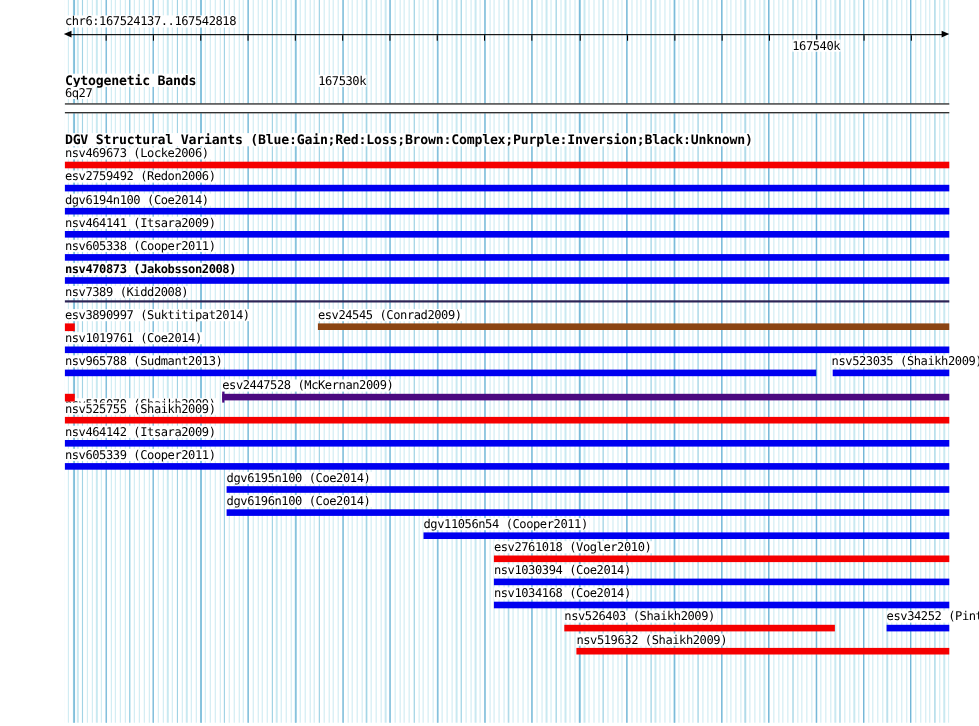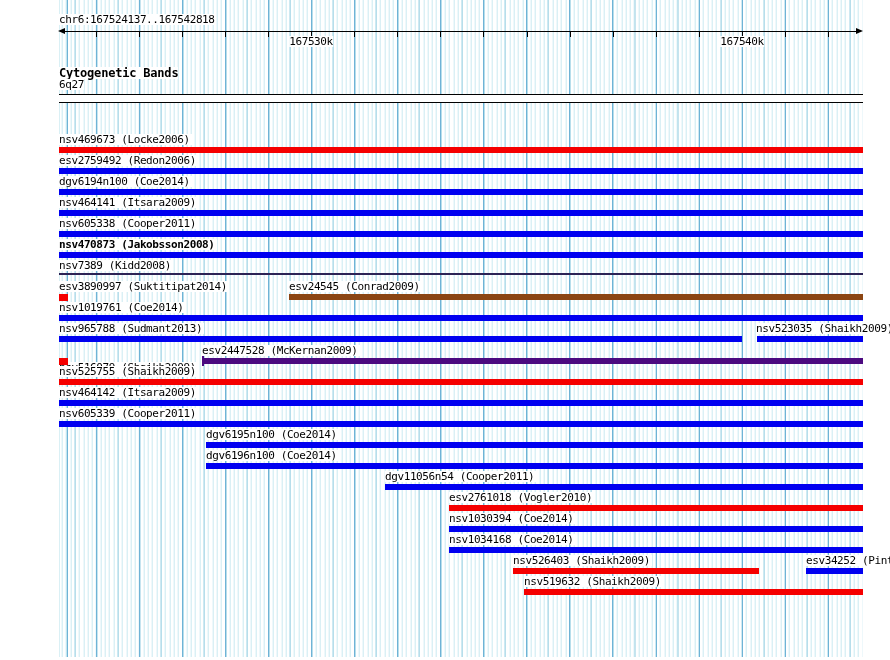--- a/index.html
+++ b/index.html
@@ -52,29 +52,30 @@
         <div class="tick" style="left: 440px;"></div>
         <div class="tick" style="left: 483px;"></div>
         <div class="tick" style="left: 527px;"></div>
         <div class="tick" style="left: 570px;"></div>
         <div class="tick" style="left: 613px;"></div>
         <div class="tick" style="left: 656px;"></div>
         <div class="tick" style="left: 699px;"></div>
         <div class="tick" style="left: 742px;"></div>
         <div class="tick" style="left: 785px;"></div>
         <div class="tick" style="left: 828px;"></div>
-        <div class="tick-label" style="left: 311px;">167530k</div>
+        <div class="tick-label" style="left: 311px; margin-top: 32px;">167530k</div>
         <div class="tick-label" style="left: 742px;">167540k</div>
       </div>
   </div>
 
   <div class="txt bold cyto-heading">Cytogenetic Bands</div>
   <div class="txt cyto-band-label">6q27</div>
   <div class="cyto-band-box"></div>
 
+  <div class="txt bold dgv-heading">DGV Structural Variants (Blue:Gain;Red:Loss;Brown:Complex;Purple:Inversion;Black:Unknown)</div>
 
   <div id="variant-track">
       <div class="v-label" style="left: 59px; top: 134px;">nsv469673 (Locke2006)</div>
       <div class="v-bar" style="left: 59px; width: 804px; background: rgb(245, 0, 0); top: 147px; height: 6px;"></div>
       <div class="v-label" style="left: 59px; top: 155px;">esv2759492 (Redon2006)</div>
       <div class="v-bar" style="left: 59px; width: 804px; background: rgb(0, 0, 240); top: 168px; height: 6px;"></div>
       <div class="v-label" style="left: 59px; top: 176px;">dgv6194n100 (Coe2014)</div>
       <div class="v-bar" style="left: 59px; width: 804px; background: rgb(0, 0, 240); top: 189px; height: 6px;"></div>
       <div class="v-label" style="left: 59px; top: 197px;">nsv464141 (Itsara2009)</div>
       <div class="v-bar" style="left: 59px; width: 804px; background: rgb(0, 0, 240); top: 210px; height: 6px;"></div>

